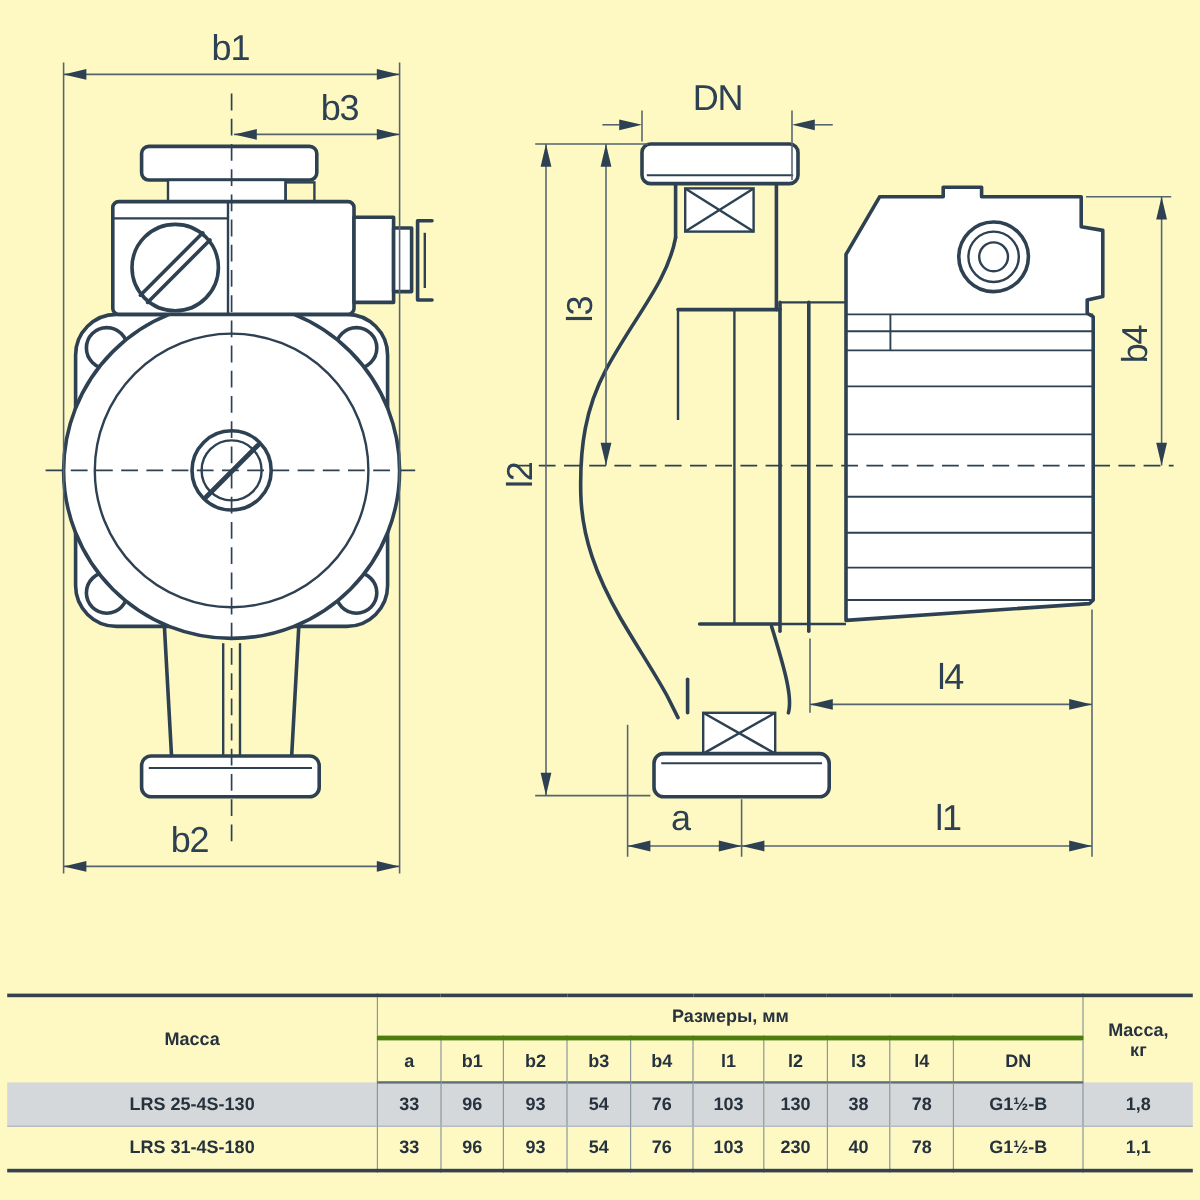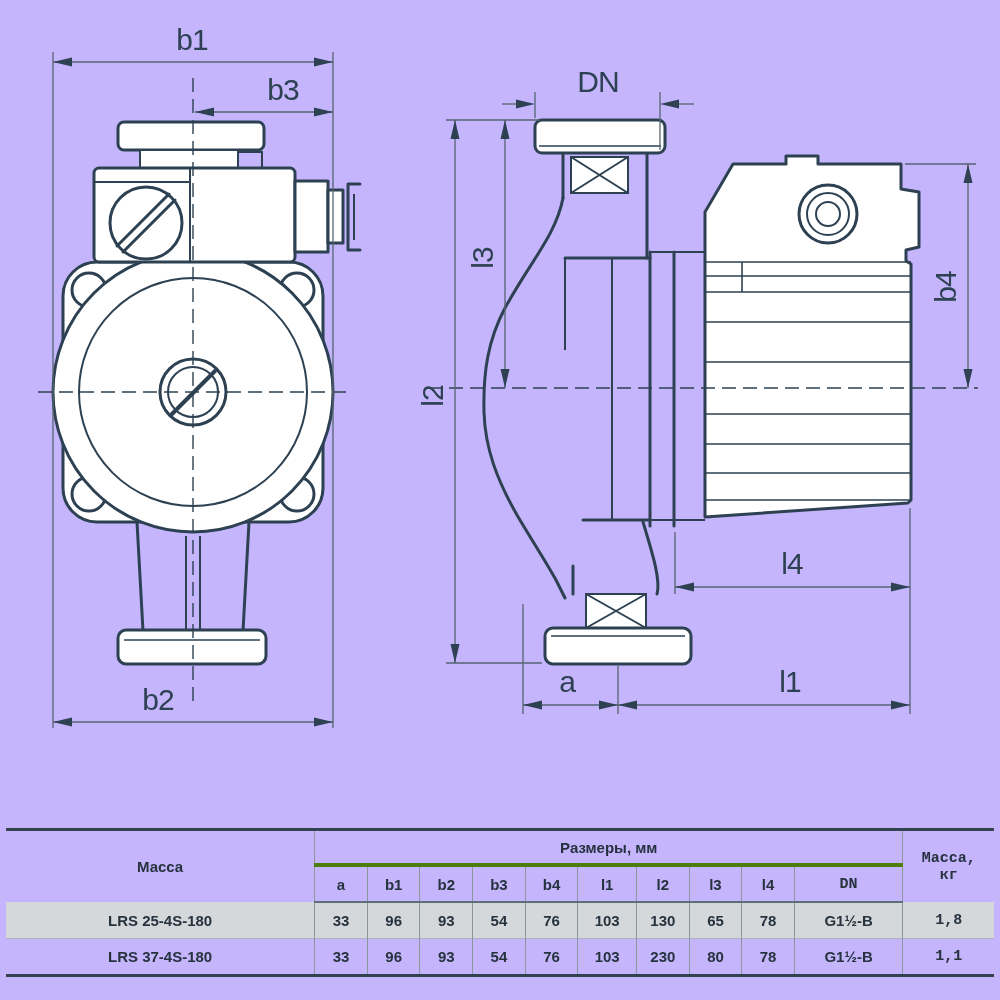--- a/index.html
+++ b/index.html
@@ -1,35 +1,35 @@
 <!DOCTYPE html>
 <html><head>
 <meta charset="utf-8">
 <style>
   html,body{margin:0;padding:0;background:#fff;}
-  #page{position:relative;width:1000px;height:1000px;background:#c4b5fd;overflow:hidden;
+  #page{position:relative;width:1000px;height:1000px;background:#fef9c3;overflow:hidden;
         font-family:"Liberation Sans",sans-serif;}
   
   svg text{font-family:"Liberation Sans",sans-serif;}
   .ol{stroke:#2d4152;stroke-width:3;fill:none;stroke-linejoin:round;stroke-linecap:round;}
   .olw{stroke:#2d4152;stroke-width:3;fill:#fff;stroke-linejoin:round;}
   .m{stroke:#2d4152;stroke-width:2;fill:none;}
   .mw{stroke:#2d4152;stroke-width:2;fill:#fff;}
   .t{stroke:#2d4152;stroke-width:1.6;fill:none;}
   .dim{stroke:#55656f;stroke-width:1.3;fill:none;}
   .dash{stroke:#2d4152;stroke-width:1.4;fill:none;stroke-dasharray:14 7;}
   .arr{fill:#2d4152;stroke:none;}
   .lbl{font-size:30px;fill:#2d4152;letter-spacing:-1px;}
   
   #spec-table{position:absolute;left:6px;top:828px;width:988px;border-collapse:collapse;
               table-layout:fixed;color:#26323e;font-size:15px;}
   #spec-table th,#spec-table td{border-left:1px solid #8b969d;border-right:1px solid #8b969d;
               padding:0 4px;text-align:center;vertical-align:middle;font-weight:700;}
   #spec-table th:first-child,#spec-table td:first-child{border-left:none;}
-  #spec-table th:last-child,#spec-table td:last-child{border-right:none;font-family:Liberation Mono, monospace;}
+  #spec-table th:last-child,#spec-table td:last-child{border-right:none;}
   #spec-table{border-top:3px solid #33424e;border-bottom:3px solid #33424e;}
   tr.hdr1 th{height:32px;border-bottom:4px solid #4d7c0f;}
   tr.hdr1 th.merged{border-bottom:none;}
   tr.hdr2 th{height:34px;border-bottom:2px solid #5f6f7a;}
   tr.r1 td{height:35px;background:#d5d8da;}
   tr.r2 td{height:35px;border-top:1px solid #aab4ba;}
   td.model-cell{text-align:left;padding-left:18px;}
 </style>
 </head>
 <body>
@@ -258,42 +258,42 @@
       <th>b2</th>
       <th>b3</th>
       <th>b4</th>
       <th>l1</th>
       <th>l2</th>
       <th>l3</th>
       <th>l4</th>
       <th>DN</th>
     </tr>
     <tr class="r1">
-      <td class="model-cell">LRS 25-4S-180</td>
+      <td class="model-cell">LRS 25-4S-130</td>
       <td>33</td>
       <td>96</td>
       <td>93</td>
       <td>54</td>
       <td>76</td>
       <td>103</td>
       <td>130</td>
-      <td>65</td>
+      <td>38</td>
       <td>78</td>
       <td>G1½-B</td>
       <td>1,8</td>
     </tr>
     <tr class="r2">
-      <td class="model-cell">LRS 37-4S-180</td>
+      <td class="model-cell">LRS 31-4S-180</td>
       <td>33</td>
       <td>96</td>
       <td>93</td>
       <td>54</td>
       <td>76</td>
       <td>103</td>
       <td>230</td>
-      <td>80</td>
+      <td>40</td>
       <td>78</td>
       <td>G1½-B</td>
       <td>1,1</td>
     </tr>
   </tbody>
     </table>
 </div>
 
 </body></html>

